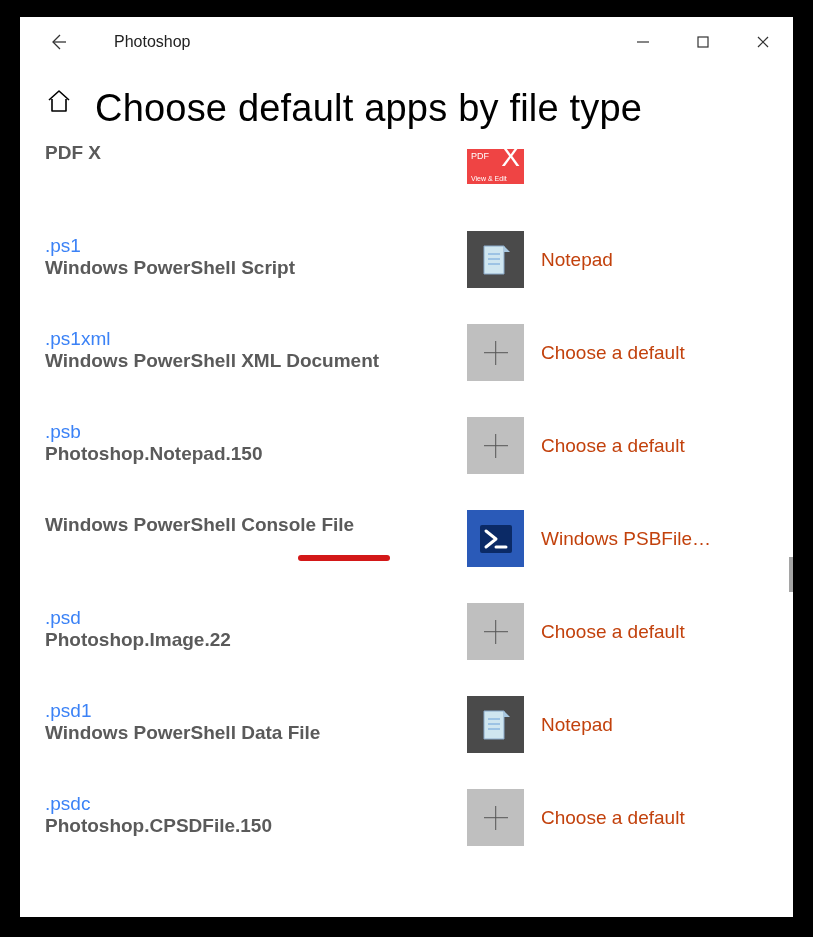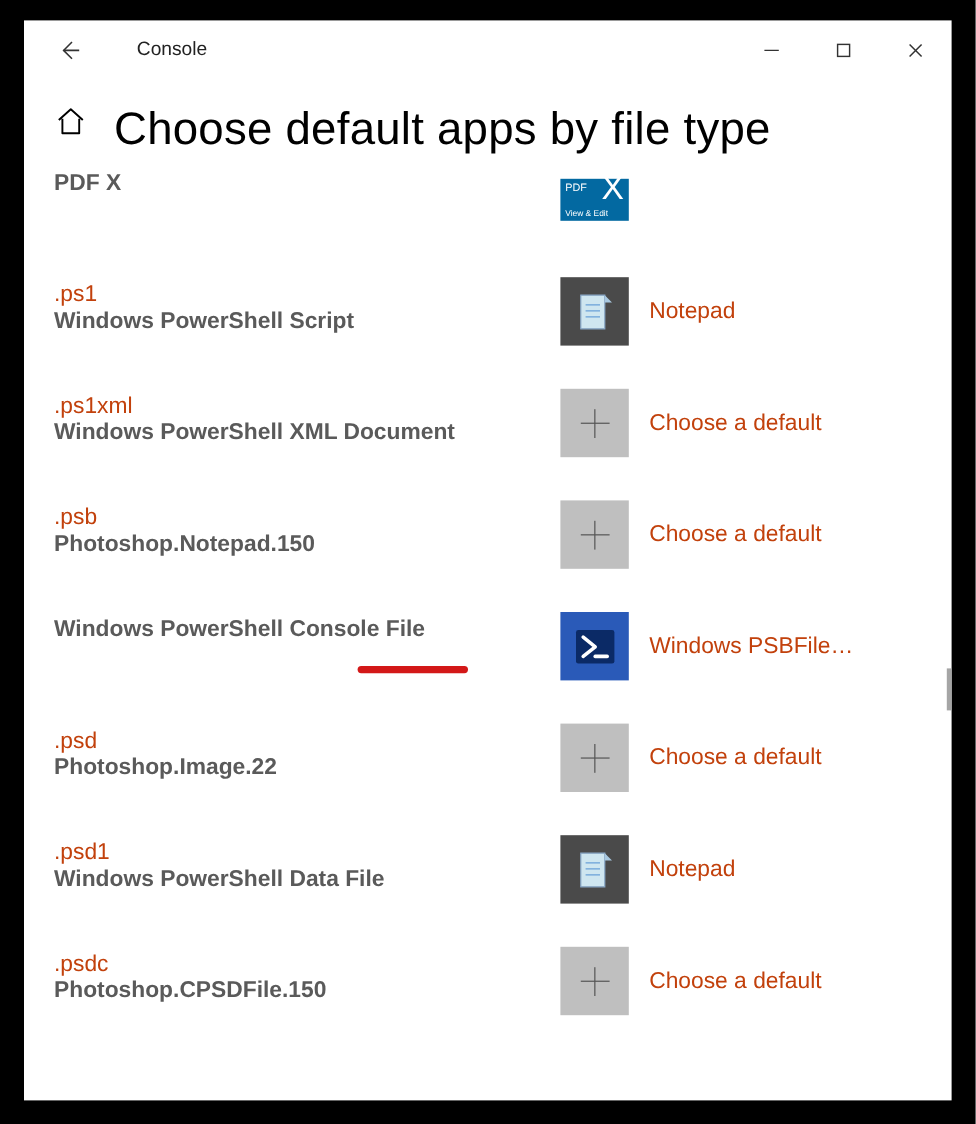--- a/index.html
+++ b/index.html
@@ -90,21 +90,21 @@
     .row.first {
       padding-top: 0px;
     }
     .left {
       width: 422px;
       flex-shrink: 0;
       padding-top: 4px;
     }
     .ext {
       font-size: 19px;
-      color: #c2410c;
+      color: #3b82f6;
       font-weight: 400;
     }
     .desc {
       font-size: 19px;
       color: #5a5a5a;
       font-weight: 700;
     }
     .right {
       display: flex;
       align-items: center;
@@ -148,21 +148,21 @@
       content: "";
       position: absolute;
       left: 50%;
       top: 50%;
       width: 1.6px;
       height: 24px;
       background: #555;
       transform: translate(-50%, -50%);
     }
     .icon-pdfx {
-      background: #0369a1;
+      background: #ef4444;
       width: 57px;
       height: 35px;
       position: relative;
       color: #fff;
       font-size: 9px;
       text-align: left;
       padding: 2px 4px;
     }
     .icon-pdfx .x {
       position: absolute;
@@ -216,21 +216,21 @@
 
 <div class="window-frame">
 
   <div class="titlebar">
     <div class="back-btn">
       <svg width="20" height="20" viewBox="0 0 20 20">
           <path d="M12 3 L5 10 L12 17" stroke="#333" stroke-width="1.3" fill="none"></path>
           <path d="M5 10 L18 10" stroke="#333" stroke-width="1.3"></path>
         </svg>
     </div>
-    <div class="app-title">Console</div>
+    <div class="app-title">Photoshop</div>
     <div class="win-controls">
       <div class="win-btn">
         <svg width="14" height="14" viewBox="0 0 14 14">
             <line x1="1" y1="7" x2="13" y2="7" stroke="#333" stroke-width="1.2"></line>
           </svg>
       </div>
       <div class="win-btn">
         <svg width="14" height="14" viewBox="0 0 14 14">
             <rect x="2" y="2" width="10" height="10" stroke="#333" stroke-width="1.2" fill="none"></rect>
           </svg>

